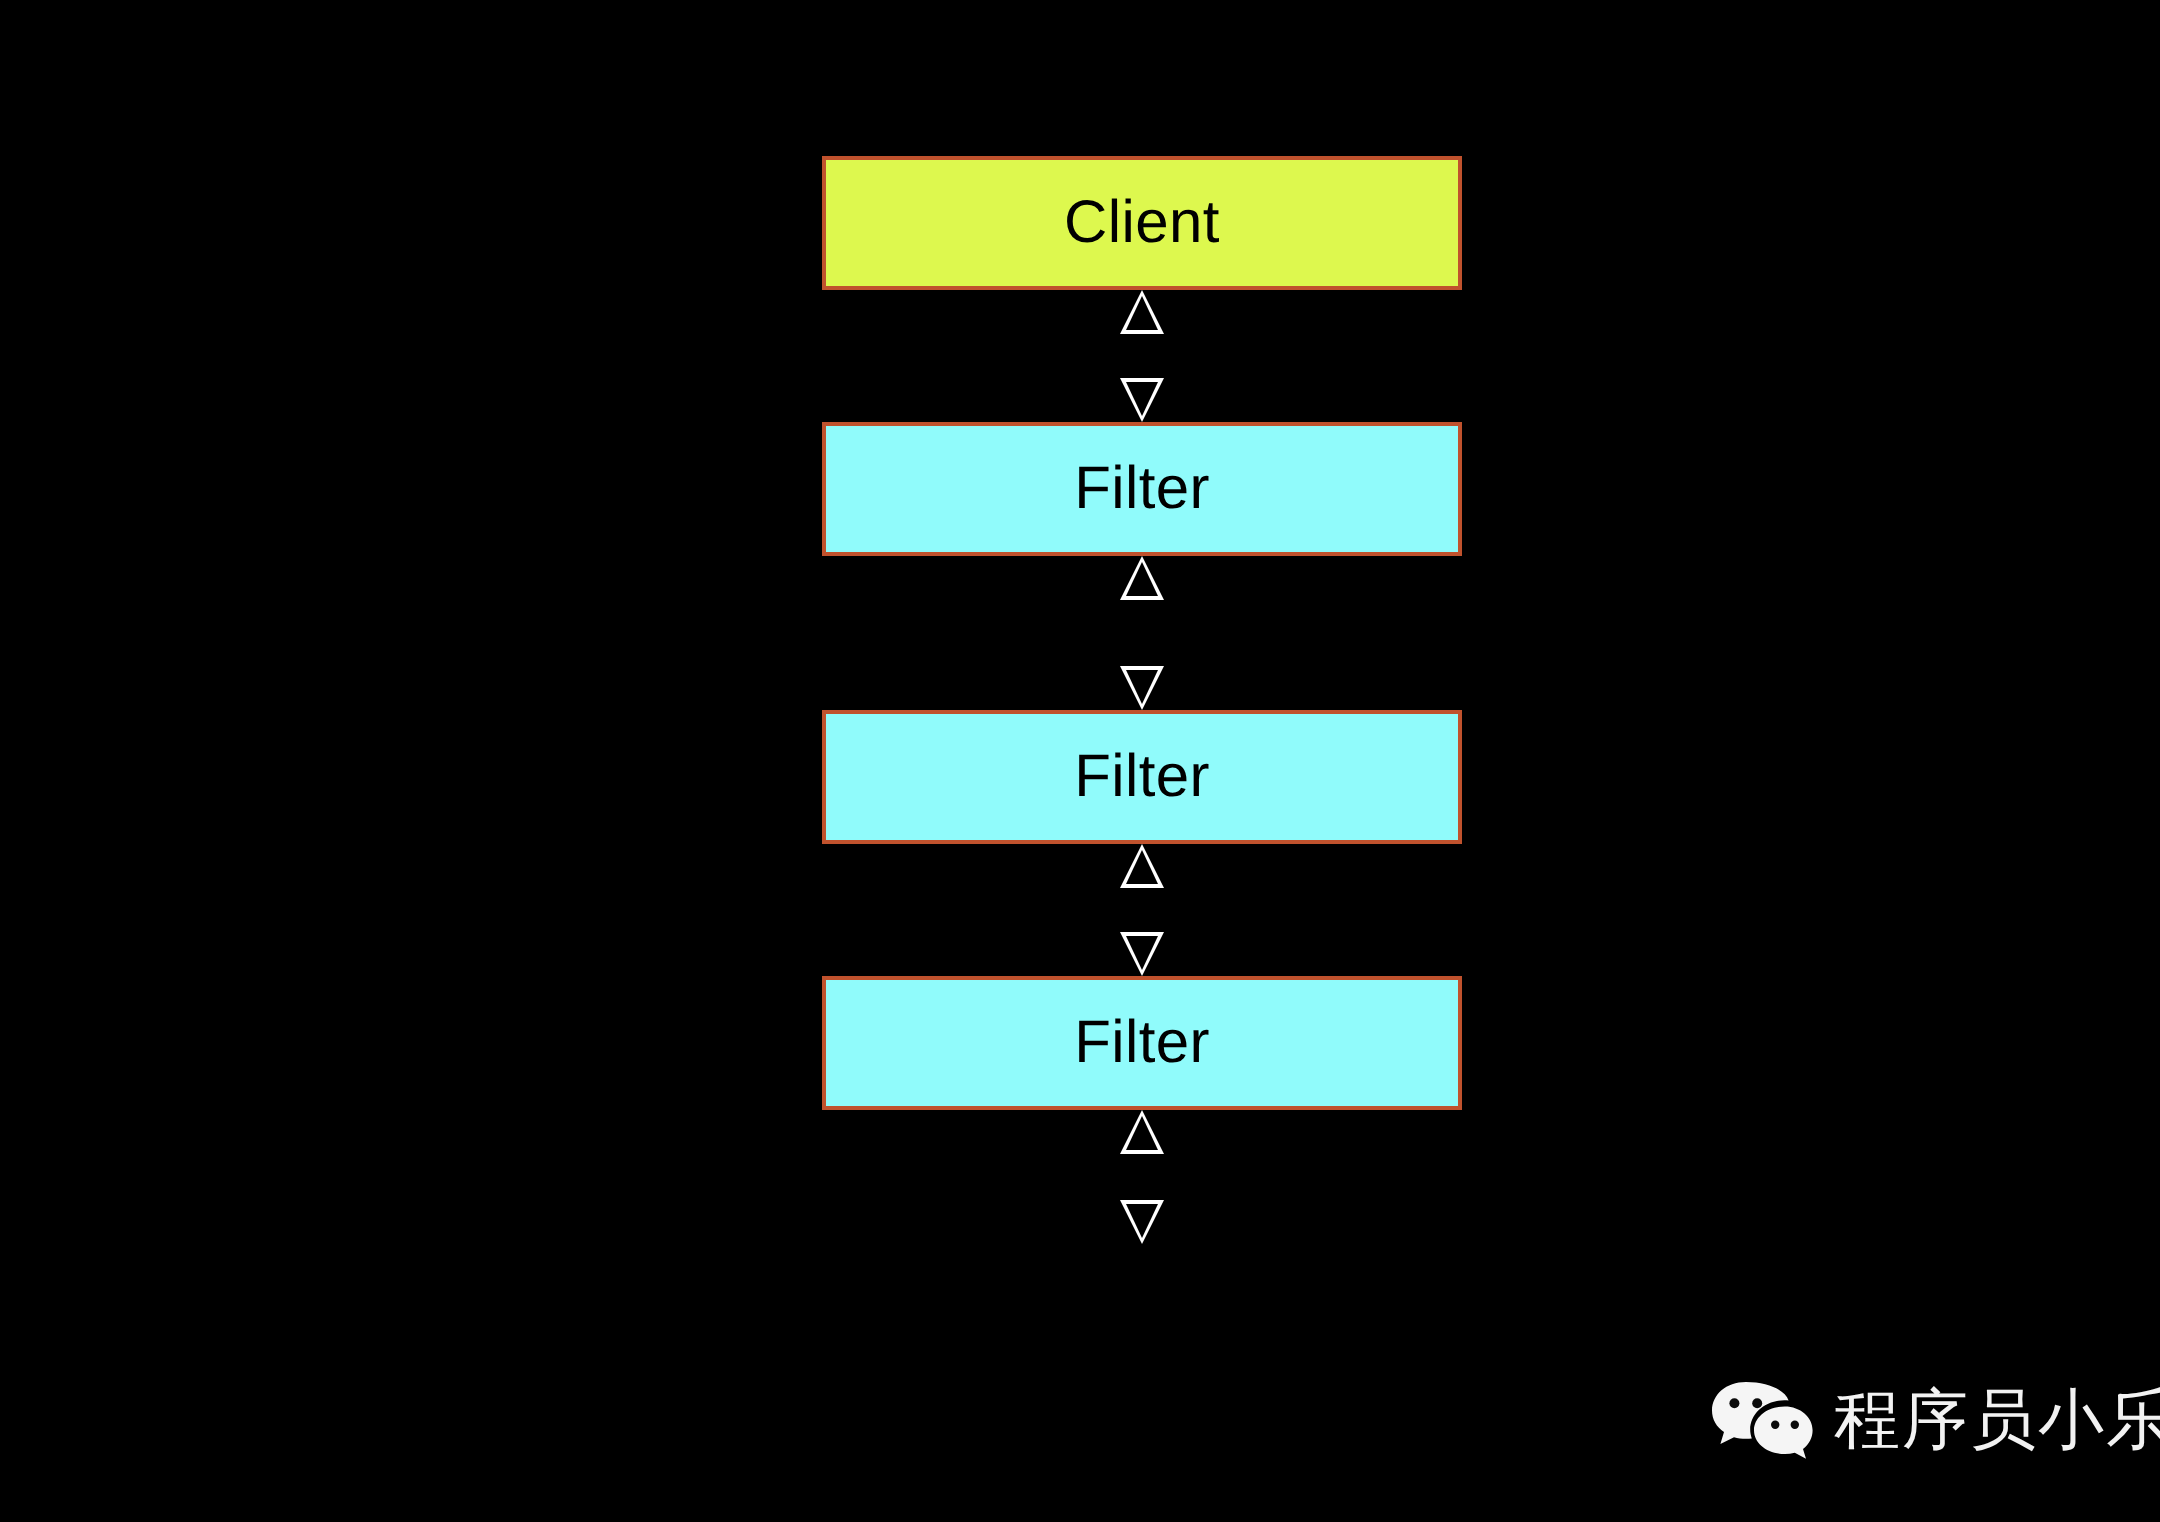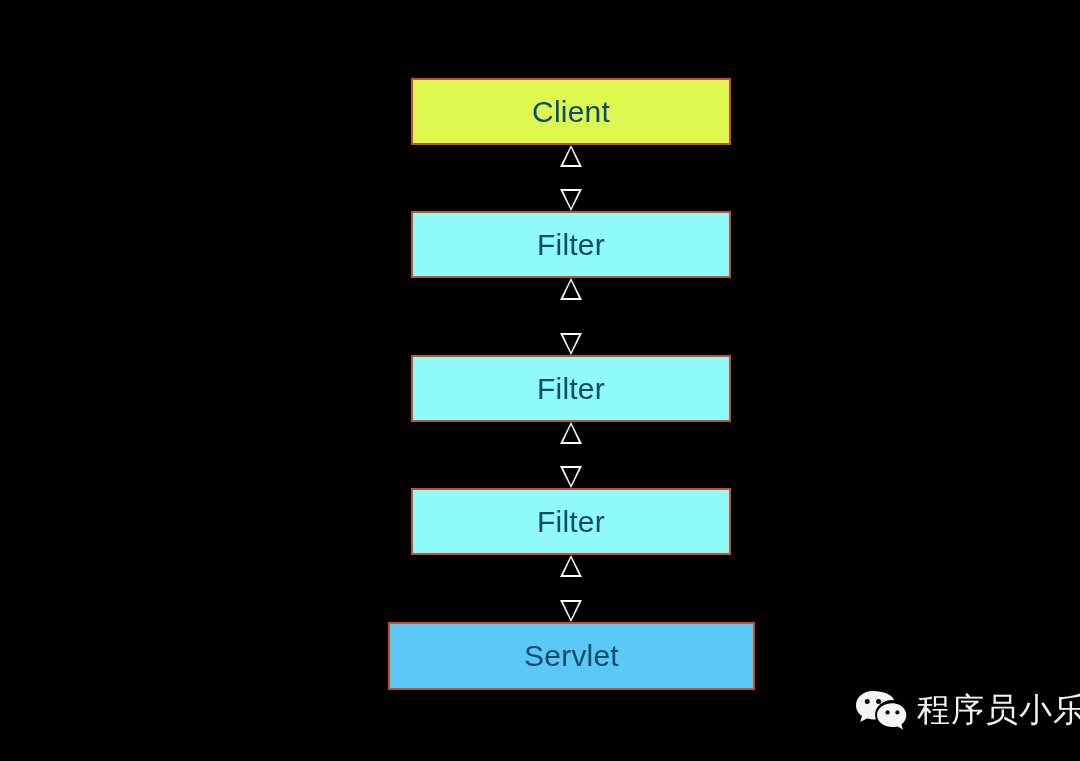--- a/index.html
+++ b/index.html
@@ -26,21 +26,21 @@
 
   .node {
     position: absolute;
     box-sizing: border-box;
     border: 2px solid #c0522d;
     display: flex;
     align-items: center;
     justify-content: center;
   }
   .node-label {
-    color: #0c4a6e;
+    color: #000000;
     font-size: 30px;
     font-family: "Liberation Sans", sans-serif;
     font-weight: normal;
     letter-spacing: 0.2px;
     line-height: 1;
     white-space: nowrap;
   }
 
   
   #node-client   { left: 411px; top: 78px;  width: 320px; height: 67px; }
@@ -153,23 +153,20 @@
     <span class="node-label">Filter</span>
   </div>
 
   <div class="connector" id="connector-4">
     <div class="tri tri-up conn-up"></div>
     <div class="tri tri-up-inner conn-up-i"></div>
     <div class="tri tri-down conn-dn"></div>
     <div class="tri tri-down-inner conn-dn-i"></div>
   </div>
 
-  <div class="node" id="node-servlet" style="background:#5bc8f5">
-    <span class="node-label">Servlet</span>
-  </div>
 
   <div id="watermark">
     <span>
       <svg id="wechat-icon" viewBox="0 0 52 44" xmlns="http://www.w3.org/2000/svg">
 
         <path d="M18 2 C8 2 1 8.4 1 16.2 C1 20.6 3.3 24.5 7 27 L5.2 33 L12 29.6 C13.9 30.1 15.9 30.4 18 30.4 C19 30.4 20 30.3 20.9 30.2 C20.4 28.8 20.1 27.3 20.1 25.8 C20.1 17.6 27.8 11.1 37.2 11.1 C37.9 11.1 38.6 11.2 39.3 11.2 C37.4 5.8 28.6 2 18 2 Z" fill="#f5f5f5"></path>
         <circle cx="12.2" cy="12.6" r="2.5" fill="#0b0b0b"></circle>
         <circle cx="23.6" cy="12.6" r="2.5" fill="#0b0b0b"></circle>
 
         <path d="M37.4 14.2 C28.6 14.2 22 19.6 22 26.1 C22 32.7 28.6 38 37.4 38 C39.1 38 40.8 37.8 42.4 37.4 L48 40.4 L46.5 35.5 C49.5 33.2 51.3 29.9 51.3 26.1 C51.3 19.6 45.2 14.2 37.4 14.2 Z" fill="#f5f5f5"></path>

